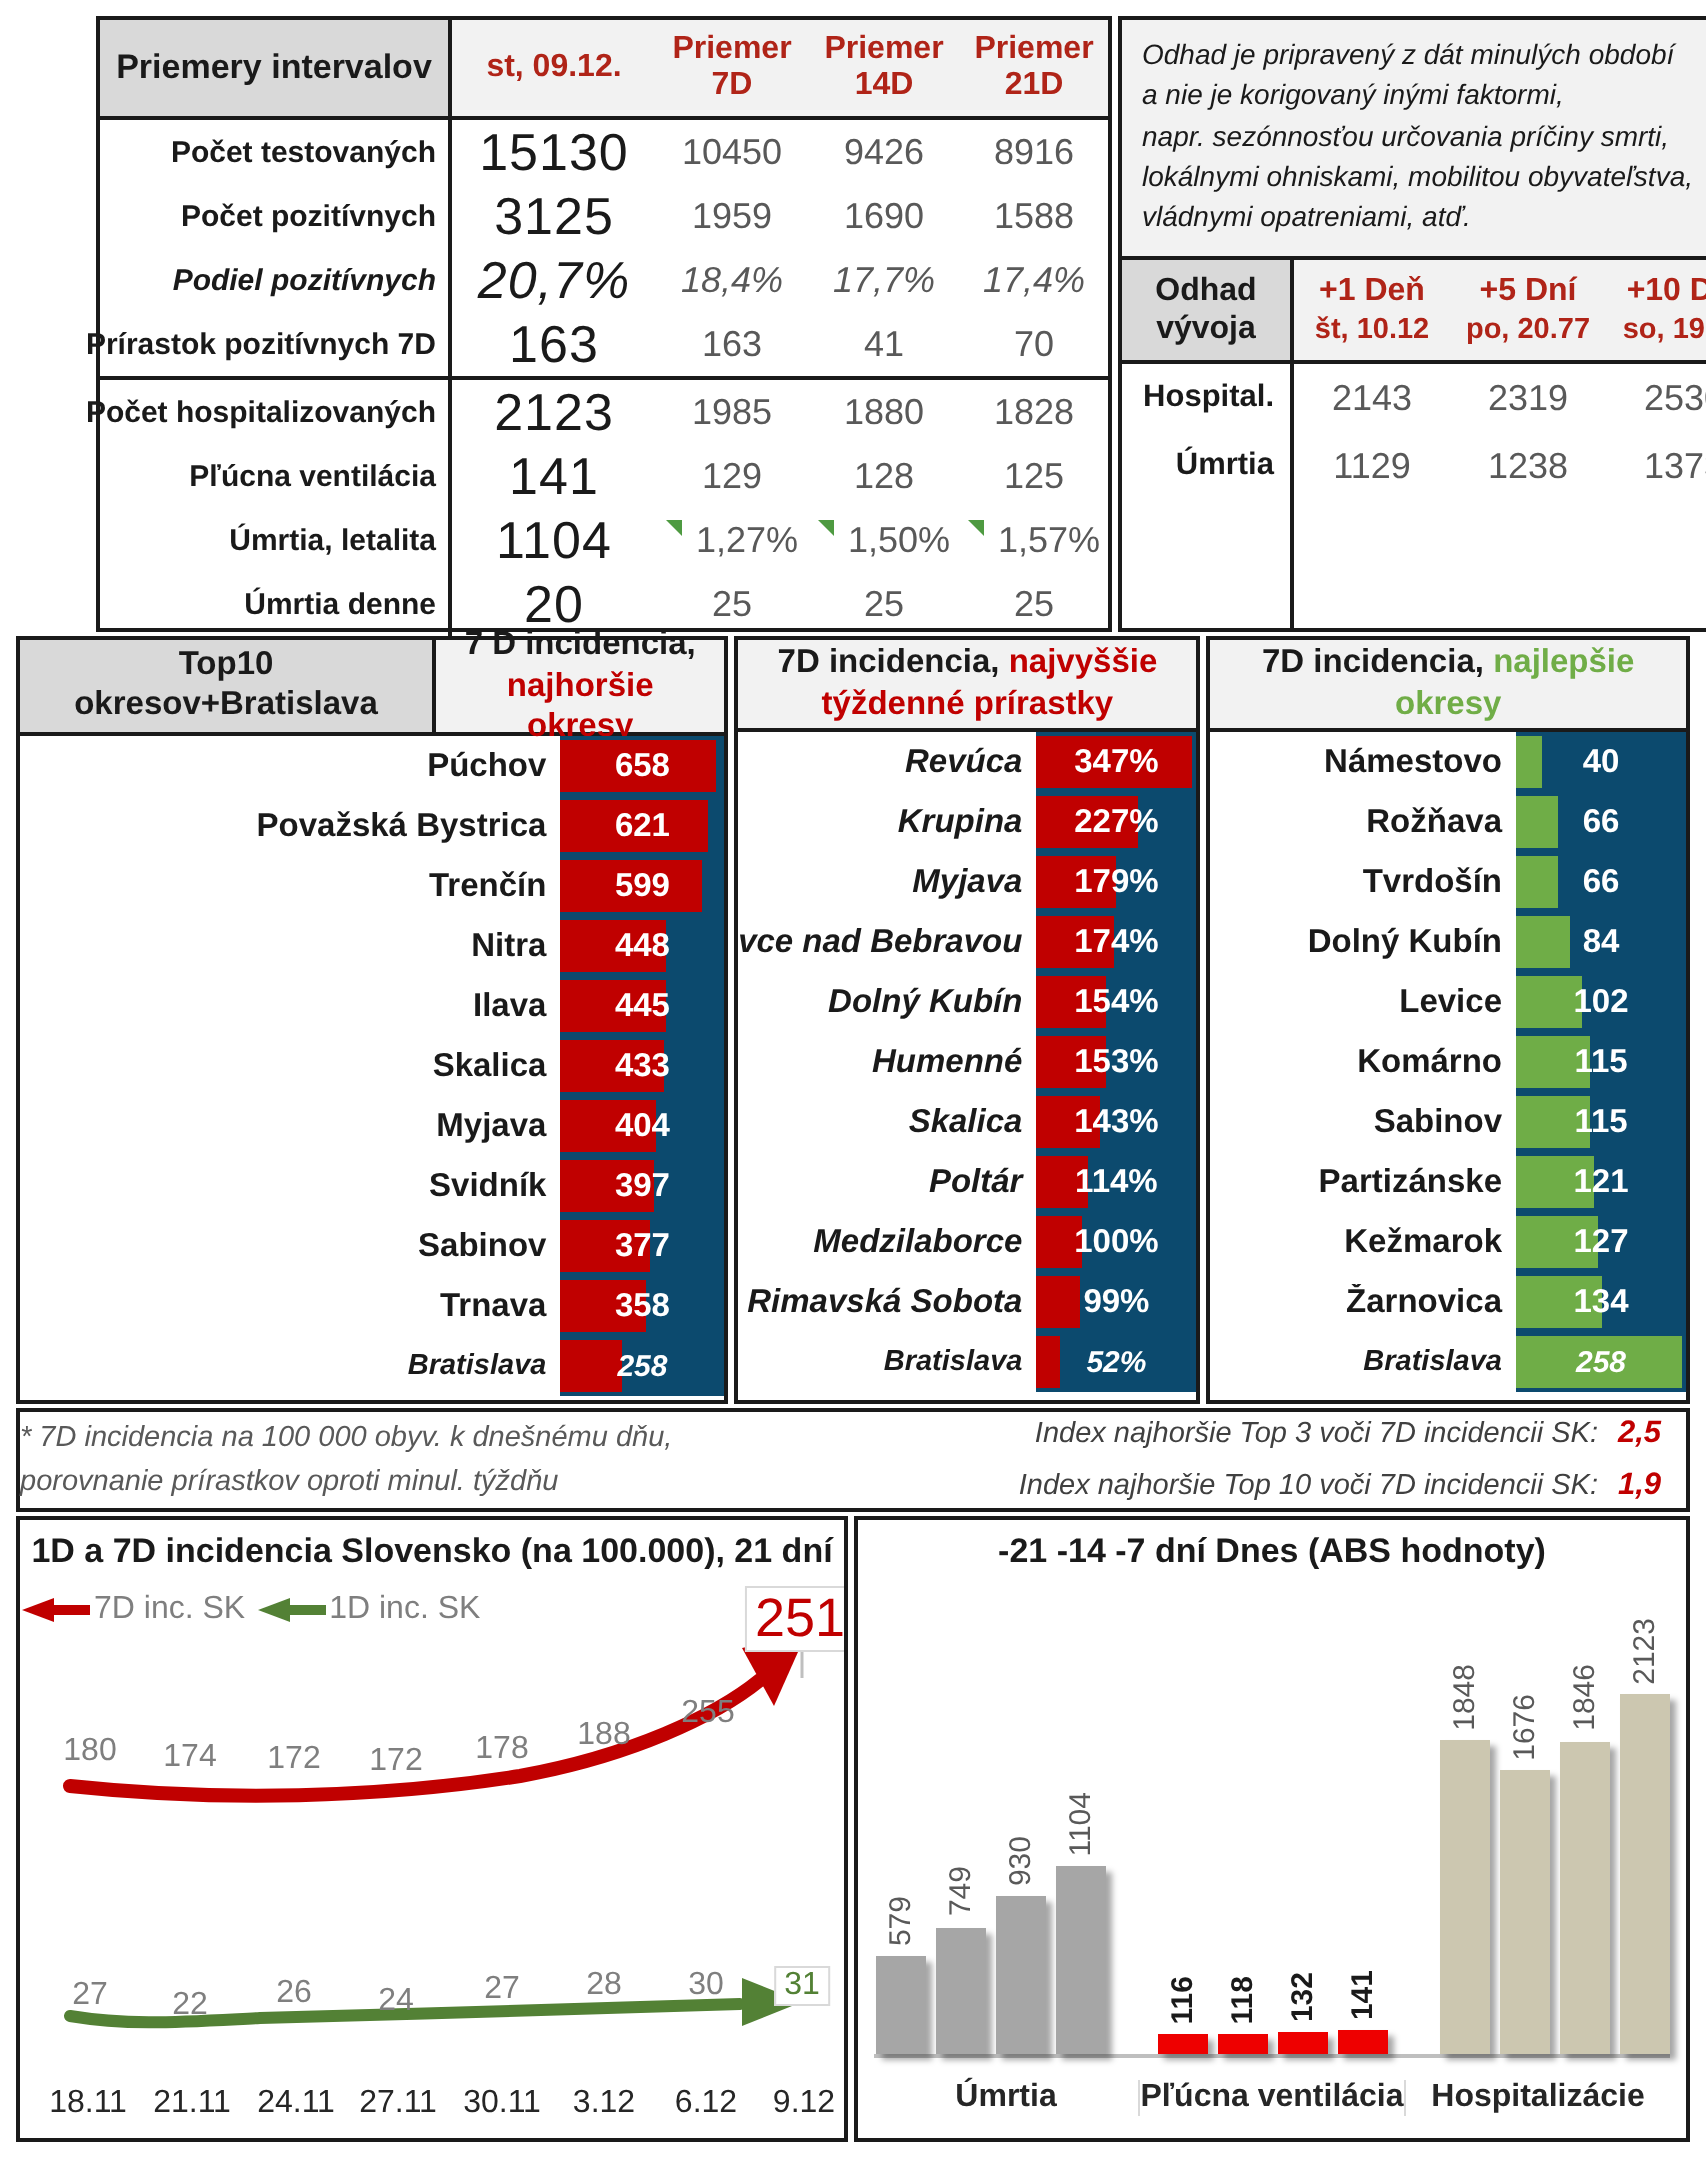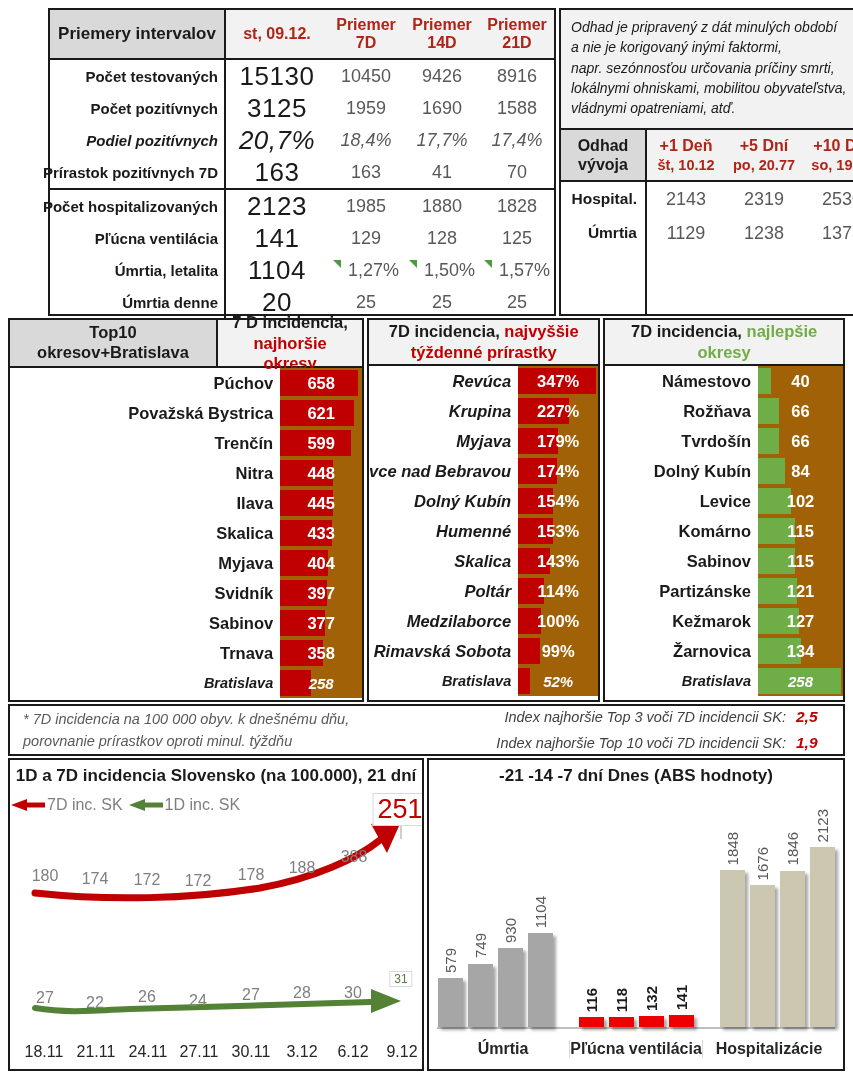--- a/index.html
+++ b/index.html
@@ -44,47 +44,47 @@
   .phead{height:46px;background:#F2F2F2;border-bottom:2px solid #1a1a1a;display:flex;align-items:center;justify-content:center;text-align:center;font-weight:bold;font-size:16.5px;line-height:1.25;padding:0 6px;box-sizing:border-box;}
   .phead1{display:flex;height:46px;border-bottom:2px solid #1a1a1a;}
   .top10{width:208px;background:#D9D9D9;border-right:2px solid #1a1a1a;display:flex;flex-direction:column;align-items:center;justify-content:center;font-weight:bold;font-size:16.5px;line-height:1.2;box-sizing:border-box;}
   .phead1 .rest{flex:1;background:#F2F2F2;display:flex;align-items:center;justify-content:center;text-align:center;font-weight:bold;font-size:16.5px;line-height:1.25;padding:0 8px;}
   .acc-red{color:#C00000;}
   .acc-green{color:#70AD47;}
   .drow{display:flex;align-items:center;height:30px;}
   .dlabel{flex:1;text-align:right;font-weight:bold;font-size:16.5px;padding-right:7px;white-space:nowrap;overflow:hidden;}
   .clipleft{direction:rtl;}
   .p2 .dlabel{font-style:italic;}
-  .dtrack{position:relative;height:30px;background:#a16207;display:flex;align-items:center;}
+  .dtrack{position:relative;height:30px;background:#0c4a6e;display:flex;align-items:center;}
   .p1 .dtrack{width:82px;}.p2 .dtrack{width:80px;}.p3 .dtrack{width:85px;}
   .dbar{position:absolute;left:0;top:2px;bottom:2px;}
   .dbar.red{background:#C00000;}
   .dbar.green{background:#6FAD47;}
   .dval{position:relative;width:100%;text-align:center;color:#fff;font-weight:bold;font-size:16.5px;}
   .brat .dlabel{font-style:italic;font-size:14.5px;}
   .brat .dval{font-style:italic;font-size:15px;}
 
   
-  .foot{display:flex;align-items:center;margin-top:2px;height:52px;padding:2px 13px;}
+  .foot{display:flex;align-items:center;margin-top:2px;height:52px;padding:2px 0;}
   .fl{flex:1;font-style:italic;color:#595959;font-size:14.5px;line-height:1.55;}
   .fr{width:400px;font-style:italic;color:#404040;font-size:14.5px;}
   .irow{display:flex;justify-content:flex-end;align-items:baseline;line-height:1.7;}
   .ival{color:#C00000;font-weight:bold;font-size:15.5px;width:34px;text-align:left;margin-left:10px;}
 
   
   .charts{display:flex;gap:3px;margin-top:2px;}
   .lc{position:relative;width:417px;height:313px;overflow:hidden;}
   .rc{position:relative;width:419px;height:313px;overflow:hidden;}
   .ctitle{text-align:center;font-weight:bold;font-size:17px;margin-top:6px;position:relative;z-index:2;}
   .legend{position:absolute;top:36px;left:0;right:0;display:flex;flex-direction:row;align-items:center;gap:5px;z-index:2;}
   .litem{display:flex;align-items:center;gap:1px;color:#7F7F7F;font-size:16px;}
   .lsvg{position:absolute;left:0;top:0;z-index:1;}
   .ptlabel{position:absolute;transform:translate(-50%,0);font-size:16px;color:#7F7F7F;z-index:2;white-space:nowrap;}
   .big7{position:absolute;transform:translate(-50%,0);font-size:27px;color:#C00000;background:#fff;border:1px solid #D9D9D9;padding:0 4px;z-index:3;}
-  .big1{position:absolute;transform:translate(-50%,0);font-size:12px;color:#538135;background:#fff;border:1px solid #D9D9D9;padding:0 4px;z-index:3;}
+  .big1{position:absolute;transform:translate(-50%,0);font-size:16px;color:#538135;background:#fff;border:1px solid #D9D9D9;padding:0 4px;z-index:3;margin-top:12px;}
   .xlab{position:absolute;top:283px;transform:translate(-50%,0);font-weight:normal;font-size:16px;color:#262626;z-index:2;}
 
   .bars{position:absolute;left:8px;right:8px;top:40px;bottom:40px;display:flex;align-items:flex-end;justify-content:center;border-bottom:2px solid #BFBFBF;}
   .bgroup{display:flex;align-items:flex-end;gap:5px;padding:0 13px;}
   .bslot{display:flex;flex-direction:column;align-items:center;justify-content:flex-end;}
   .vlab{writing-mode:vertical-rl;transform:rotate(180deg);color:#595959;font-size:15px;line-height:1;margin-bottom:5px;}
   .g2 .vlab{color:#1a1a1a;font-weight:bold;}
   .bar{width:25px;box-shadow:3px 3px 3px rgba(0,0,0,.35);}
   .g1 .bar{background:#A6A6A6;}
   .g2 .bar{background:#EE0000;}
@@ -533,21 +533,21 @@
         <path d="M25,248 C55,253 80,251 120,249 C200,247 290,244 360,242" stroke="#538135" stroke-width="6" fill="none" stroke-linecap="round"></path>
         <polygon points="391,241 361,229 361,253" fill="#538135"></polygon>
       </svg>
 
       <span class="ptlabel" style="left:35px;top:107px">180</span>
       <span class="ptlabel" style="left:85px;top:110px">174</span>
       <span class="ptlabel" style="left:137px;top:111px">172</span>
       <span class="ptlabel" style="left:188px;top:112px">172</span>
       <span class="ptlabel" style="left:241px;top:106px">178</span>
       <span class="ptlabel" style="left:292px;top:99px">188</span>
-      <span class="ptlabel" style="left:344px;top:88px">388</span>
+      <span class="ptlabel" style="left:344px;top:88px">255</span>
       <span class="big7" style="left:390px;top:33px">251</span>
 
       <span class="ptlabel" style="left:35px;top:229px">27</span>
       <span class="ptlabel" style="left:85px;top:234px">22</span>
       <span class="ptlabel" style="left:137px;top:228px">26</span>
       <span class="ptlabel" style="left:188px;top:232px">24</span>
       <span class="ptlabel" style="left:241px;top:226px">27</span>
       <span class="ptlabel" style="left:292px;top:224px">28</span>
       <span class="ptlabel" style="left:343px;top:224px">30</span>
       <span class="big1" style="left:391px;top:211px">31</span>

